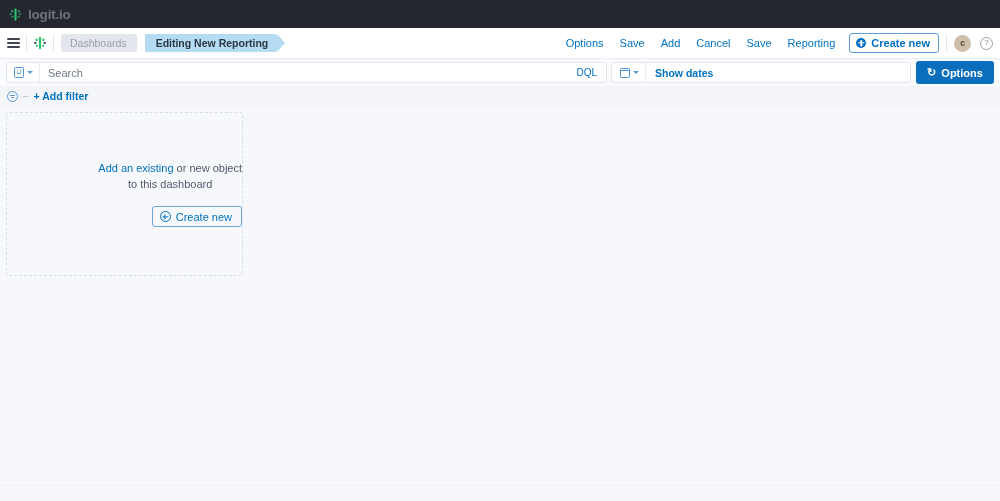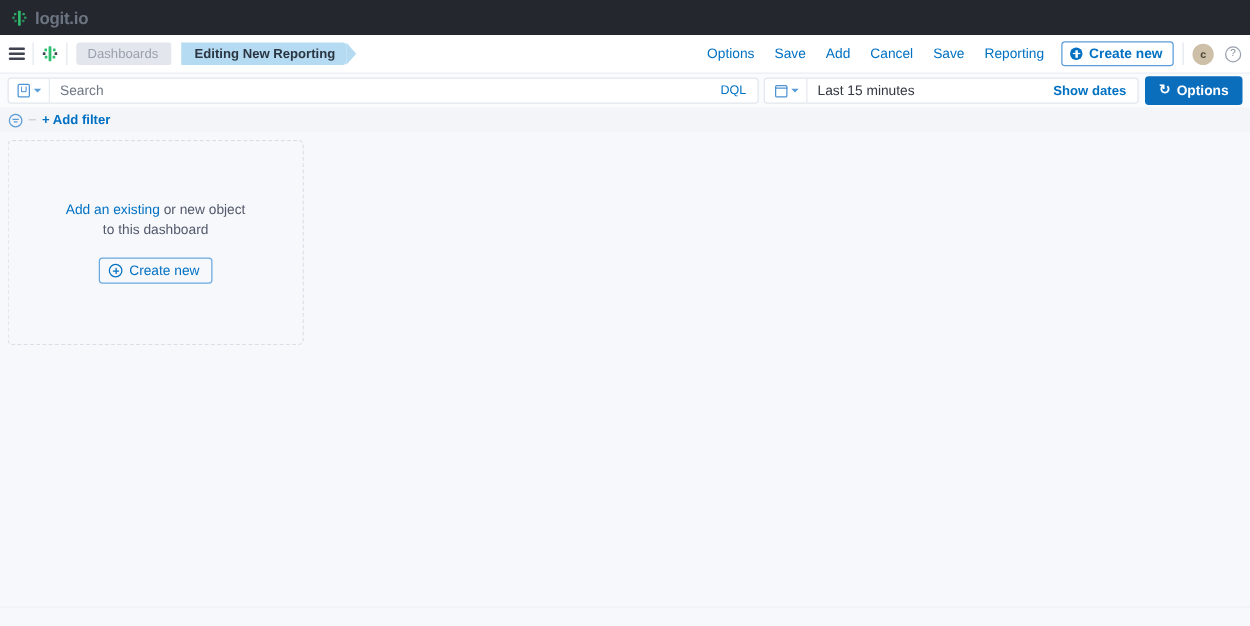--- a/index.html
+++ b/index.html
@@ -431,21 +431,21 @@
     position: relative;
     overflow: hidden;
   }
   .empty-panel {
     width: 237px;
     height: 164px;
     border: 1px dashed #d9dde5;
     border-radius: 4px;
     display: flex;
     flex-direction: column;
-    align-items: center;
+    align-items: flex-end;
     justify-content: center;
     background: transparent;
   }
   .empty-text {
     font-size: 11px;
     color: #52596a;
     text-align: center;
     line-height: 1.45;
     max-width: 190px;
   }
@@ -590,21 +590,20 @@
       </div>
       <input class="search-field" type="text" placeholder="Search" style="">
       <span class="dql-badge">DQL</span>
     </div>
 
     <div class="date-group">
       <div class="cal-btn">
         <span class="cal-icon"></span>
         <span class="chev"></span>
       </div>
-      <span class="date-text">Last 15 minutes</span>
       <span class="show-dates">Show dates</span>
     </div>
 
     <div class="refresh-btn">
       <span class="refresh-glyph">↻</span>
       <span>Options</span>
     </div>
   </div>
 
   <div class="filterbar">

